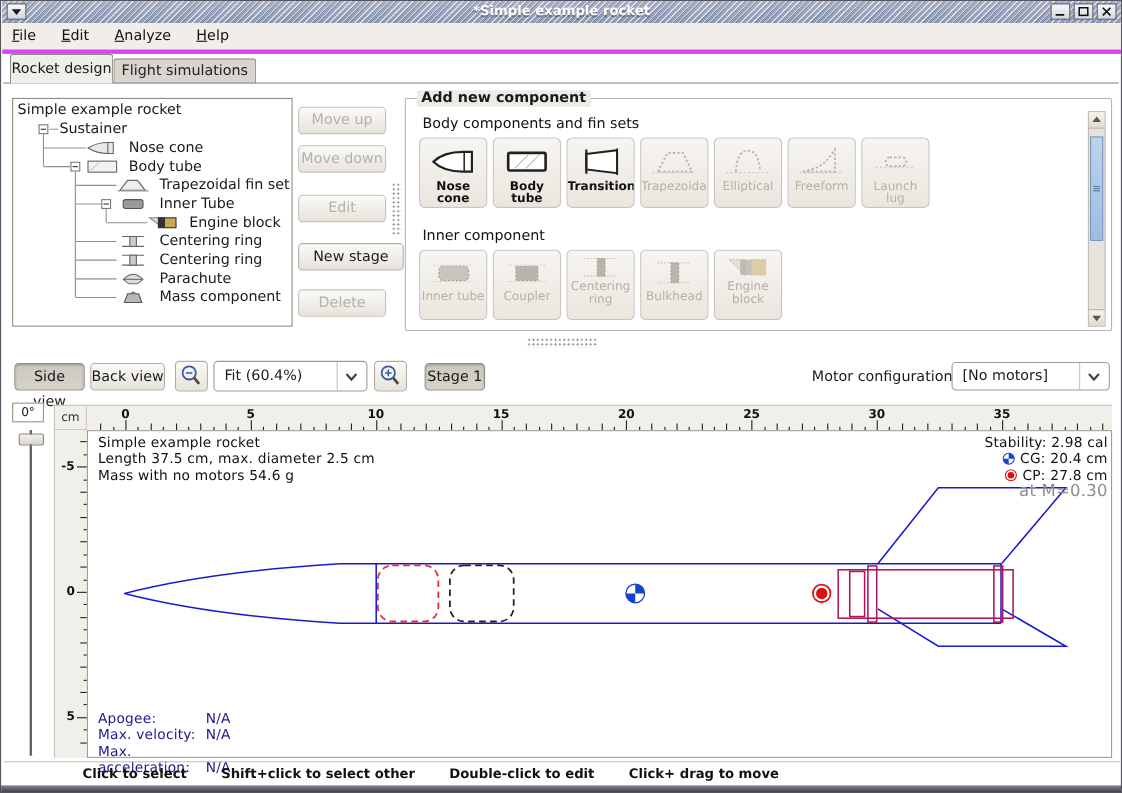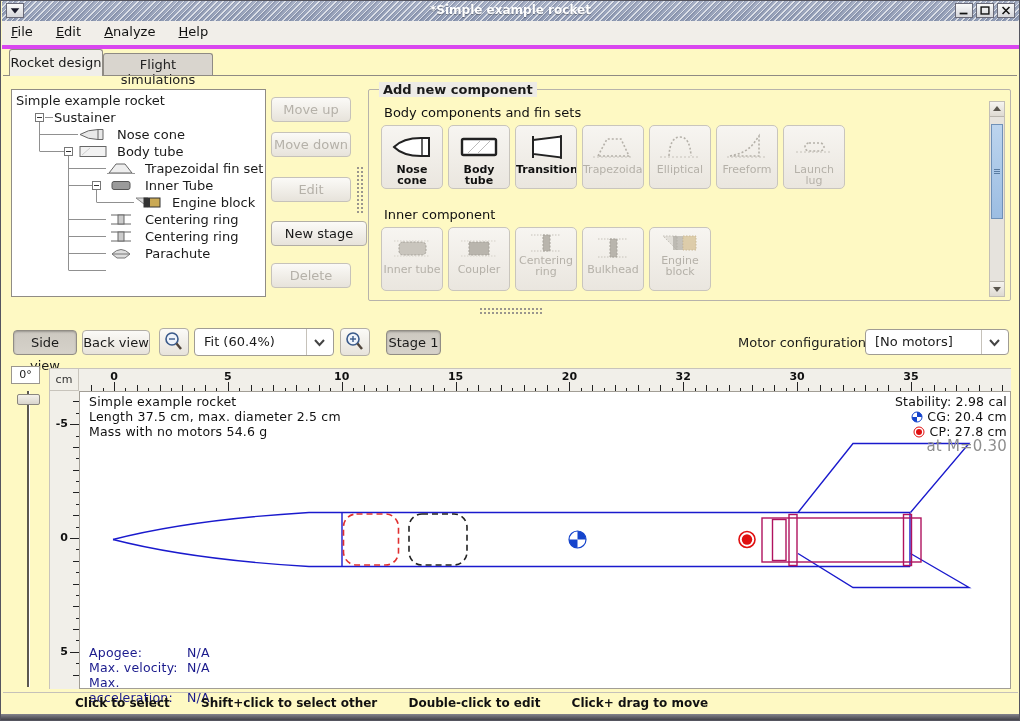--- a/index.html
+++ b/index.html
@@ -1,35 +1,35 @@
 <!DOCTYPE html>
 <html><head>
 <meta charset="utf-8">
 <style>
   html,body{margin:0;padding:0;background:#888;}
-  #ui{position:relative;width:1020px;height:721px;background:#fef9c3;
+  #ui{position:relative;width:1020px;height:721px;background:#ffffff;
       font-family:"DejaVu Sans","Liberation Sans",sans-serif;color:#1a1a1a;
       border:1px solid #55555f;box-sizing:border-box;overflow:hidden;}
   .abs{position:absolute;}
   
   #titlebar{left:1px;top:0;width:1017px;height:20px;
     background:linear-gradient(#aab3c6,#8e99b2);
     background-image:repeating-linear-gradient(135deg,rgba(255,255,255,.65) 0 1px,rgba(90,100,130,.25) 1px 2px,rgba(255,255,255,0) 2px 4px),linear-gradient(#a8b1c6,#909bb4);}
   #title-text{left:0;right:0;top:2px;text-align:center;color:#fff;font-size:12px;font-weight:bold;text-shadow:0 1px 1px rgba(0,0,0,.35);}
   .winbtn{top:2px;width:18px;height:15px;background:linear-gradient(#fafafa,#d6d6da);border:1px solid #6a6a78;box-sizing:border-box;text-align:center;}
   #menu-btn{left:4px;}
   .glyph{position:absolute;left:0;top:0;width:100%;height:100%;}
   
   #menubar{left:1px;top:20px;width:1017px;height:24px;background:#f1eee9;border-bottom:4px solid #d946ef;}
   .menu-item{display:inline-block;margin:0;padding:3px 9px 0 9px;font-size:13px;color:#111;}
   .menu-item::first-letter{text-decoration:underline;}
   
   .tab{box-sizing:border-box;font-size:13px;padding-top:5px;text-align:center;border:1px solid #8f8b84;border-bottom:none;border-radius:3px 3px 0 0;}
   #tab-active{left:8px;top:48px;width:94px;height:27px;background:#f0eee9;z-index:3;}
-  #tab-inactive{left:102px;top:52px;width:110px;height:23px;background:#d9d5ce;padding-top:3px;color:#222;}
+  #tab-inactive{left:102px;top:52px;width:130px;height:23px;background:#d9d5ce;padding-top:3px;color:#222;}
   #tabline{left:2px;top:74px;width:1014px;height:1px;background:#8f8b84;}
   
   #tree{left:10px;top:88px;width:253px;height:206px;background:#fff;border:1px solid #908c85;}
   .trow{position:absolute;height:17px;width:100%;font-size:13px;}
   .trow .lbl{position:absolute;top:1px;white-space:nowrap;}
   .expander{position:absolute;width:9px;height:9px;border:1px solid #777;background:#fff;box-sizing:border-box;}
   .expander::after{content:"";position:absolute;left:1px;right:1px;top:3px;height:1px;background:#333;}
   .ticon{position:absolute;top:2px;}
   
   .btn{box-sizing:border-box;background:linear-gradient(#fbfaf7,#e7e3db);border:1px solid #b2aea6;border-radius:4px;font-size:13px;text-align:center;color:#1a1a1a;}
@@ -198,20 +198,27 @@
           <rect x="12" y="2" width="6" height="9" fill="#ccc" stroke="#666"></rect>
       </svg>
       <span class="lbl" style="left:133px;">Centering ring</span>
     </div>
     <div class="trow" style="top:155px;">
       <svg class="ticon" style="left:94px;" width="32" height="13">
         <path d="M6,7 Q15,-2 24,7 L19,11 L11,11 Z" fill="#ddd" stroke="#777"></path>
           <line x1="6" y1="7" x2="24" y2="7" stroke="#777"></line>
       </svg>
       <span class="lbl" style="left:133px;">Parachute</span>
+    </div>
+    <div class="trow" style="top:172px;">
+      <svg class="ticon" style="left:94px;" width="32" height="13">
+        <path d="M13,3 Q15,0 17,3" fill="none" stroke="#555"></path>
+          <polygon points="10,3 20,3 23,11 7,11" fill="#b9b9b9" stroke="#555"></polygon>
+      </svg>
+      <span class="lbl" style="left:133px;">Mass component</span>
     </div>
   </div>
 
   <div class="abs btn disabled" style="left:270px;top:96px;width:80px;height:25px;line-height:23px;">Move up</div>
   <div class="abs btn disabled" style="left:270px;top:131px;width:80px;height:25px;line-height:23px;">Move down</div>
   <div class="abs btn disabled" style="left:270px;top:176px;width:80px;height:25px;line-height:23px;">Edit</div>
   <div class="abs btn" style="left:270px;top:220px;width:96px;height:25px;line-height:23px;">New stage</div>
   <div class="abs btn disabled" style="left:270px;top:262px;width:80px;height:25px;line-height:23px;">Delete</div>
 
   <div class="abs dots" style="left:355px;top:165px;width:9px;height:48px;"></div>
@@ -452,21 +459,21 @@
       <div class="tick-h" style="left: 877.49px; height: 6px;"></div>
       <div class="tick-h" style="left: 888.875px; height: 3.5px;"></div>
       <div class="tick-h" style="left: 900.26px; height: 6px;"></div>
       <div class="tick-h" style="left: 911.645px; height: 3.5px;"></div>
       <div class="tick-h" style="left: 923.03px; height: 6px;"></div>
       <div class="hlabel" style="left: 35px;">0</div>
       <div class="hlabel" style="left: 148.85px;">5</div>
       <div class="hlabel" style="left: 262.7px;">10</div>
       <div class="hlabel" style="left: 376.55px;">15</div>
       <div class="hlabel" style="left: 490.4px;">20</div>
-      <div class="hlabel" style="left: 604.25px;">32</div>
+      <div class="hlabel" style="left: 604.25px;">25</div>
       <div class="hlabel" style="left: 718.1px;">30</div>
       <div class="hlabel" style="left: 831.95px;">35</div>
     </div>
   <div class="abs" id="v-ruler">
       <div class="tick-v" style="top: 10.38px; width: 6px;"></div>
       <div class="tick-v" style="top: 21.765px; width: 3.5px;"></div>
       <div class="tick-v" style="top: 33.15px; width: 9px;"></div>
       <div class="tick-v" style="top: 44.535px; width: 3.5px;"></div>
       <div class="tick-v" style="top: 55.92px; width: 6px;"></div>
       <div class="tick-v" style="top: 67.305px; width: 3.5px;"></div>

